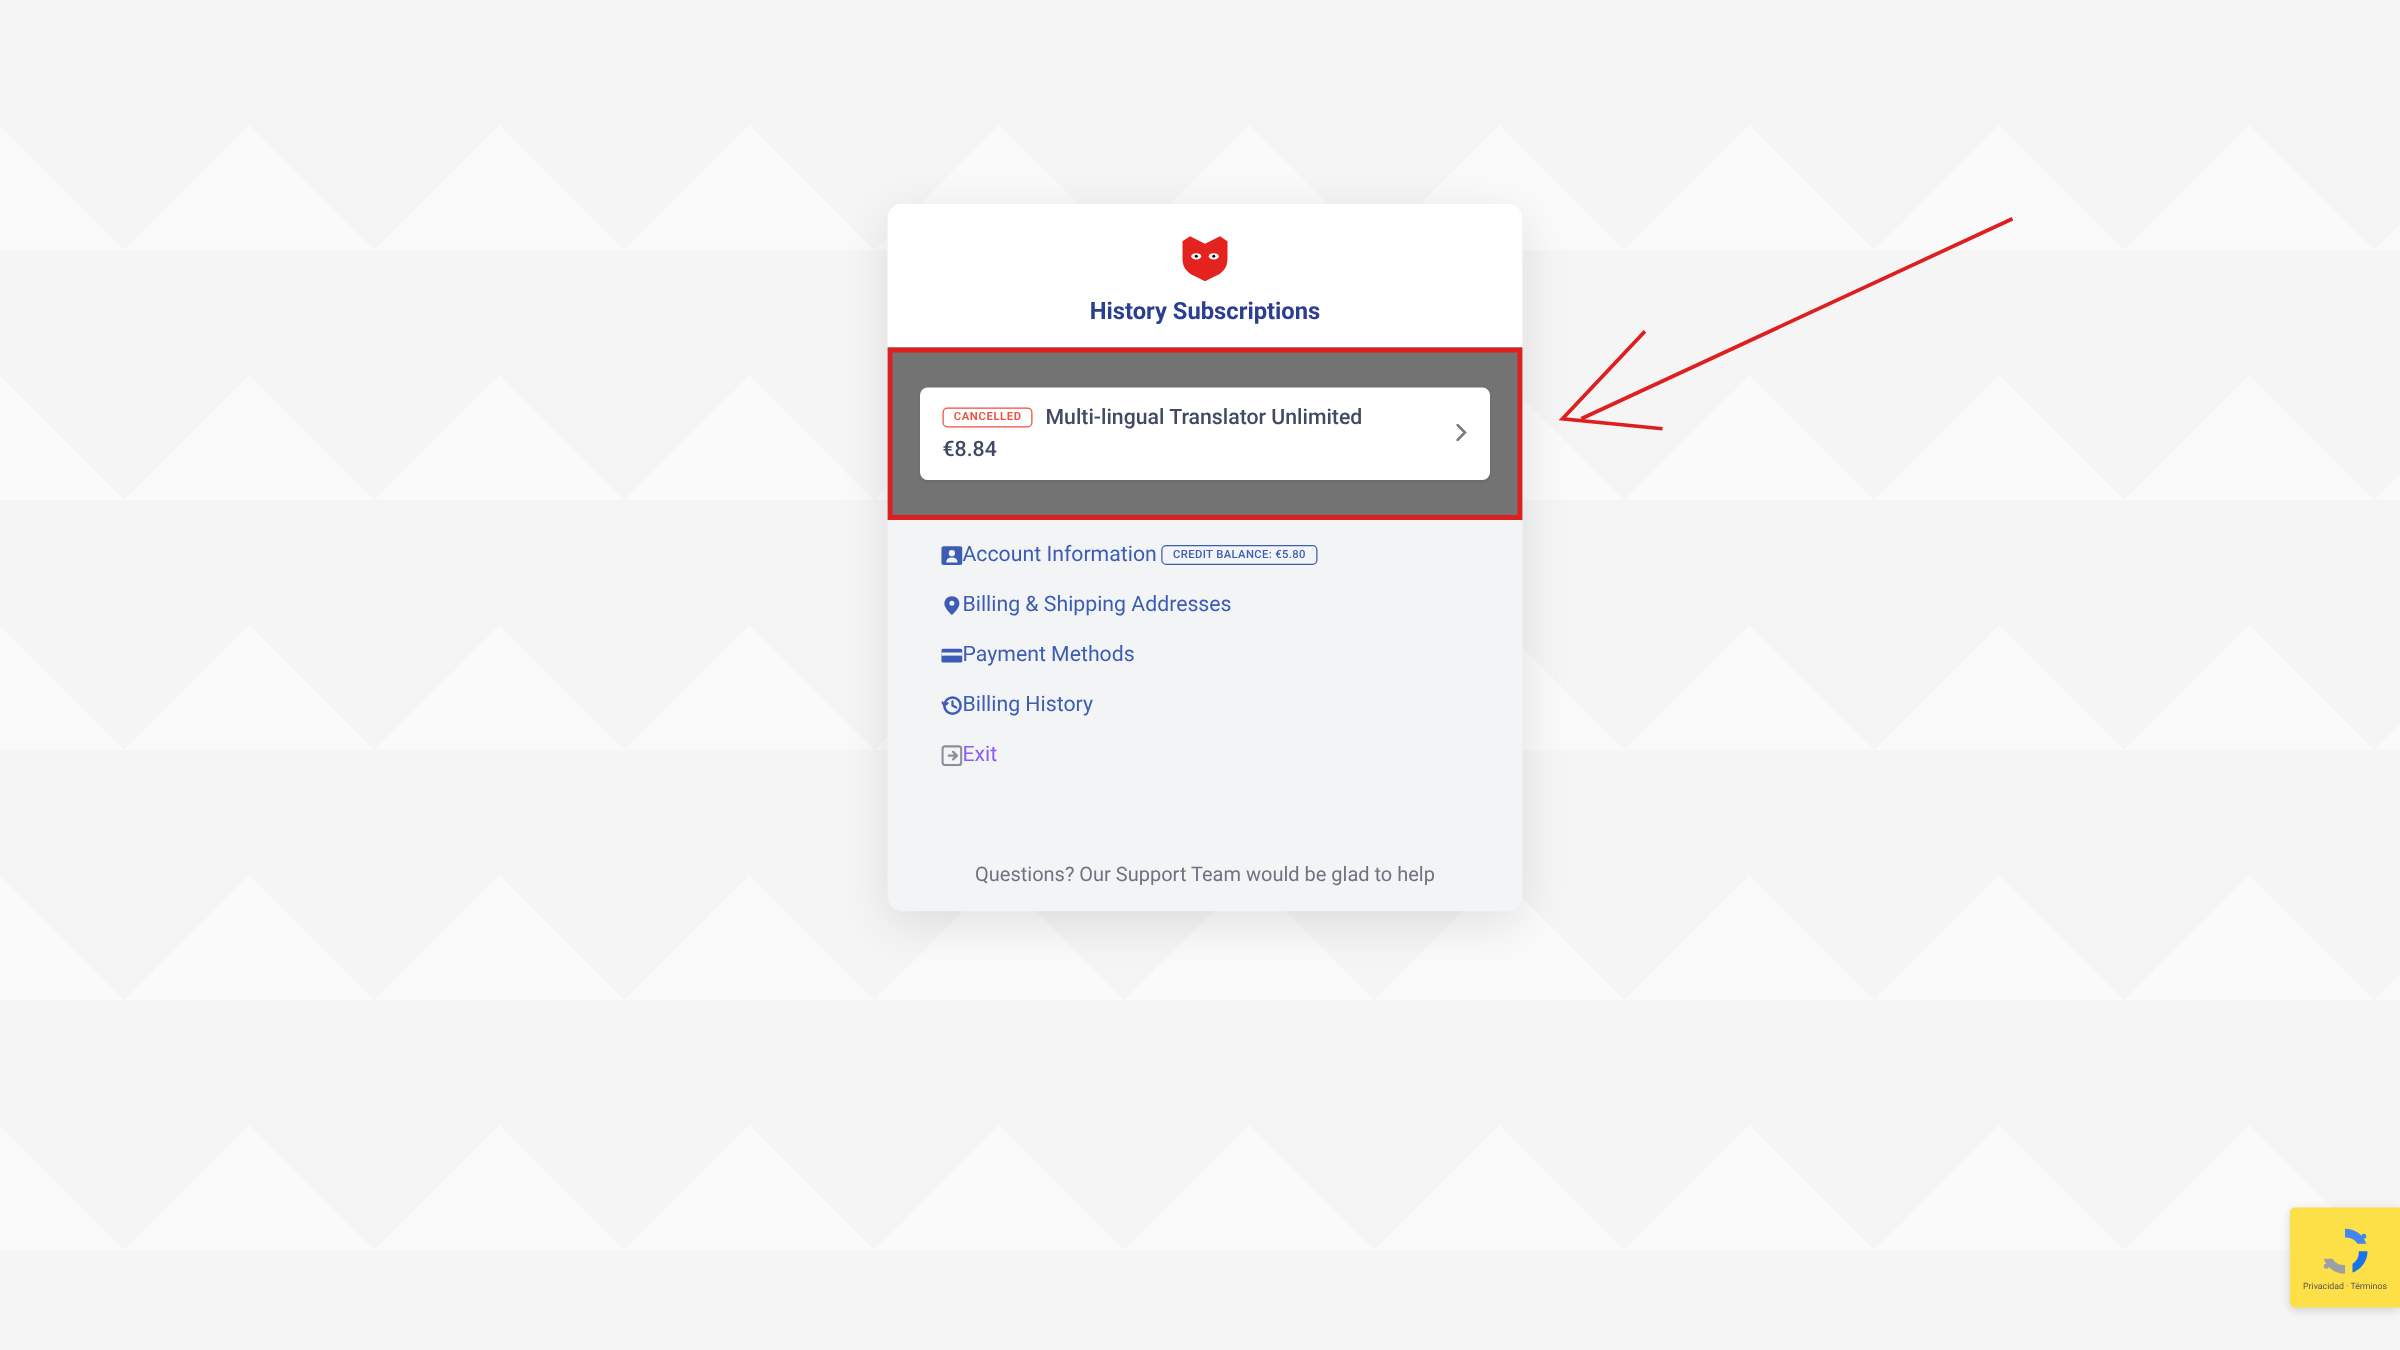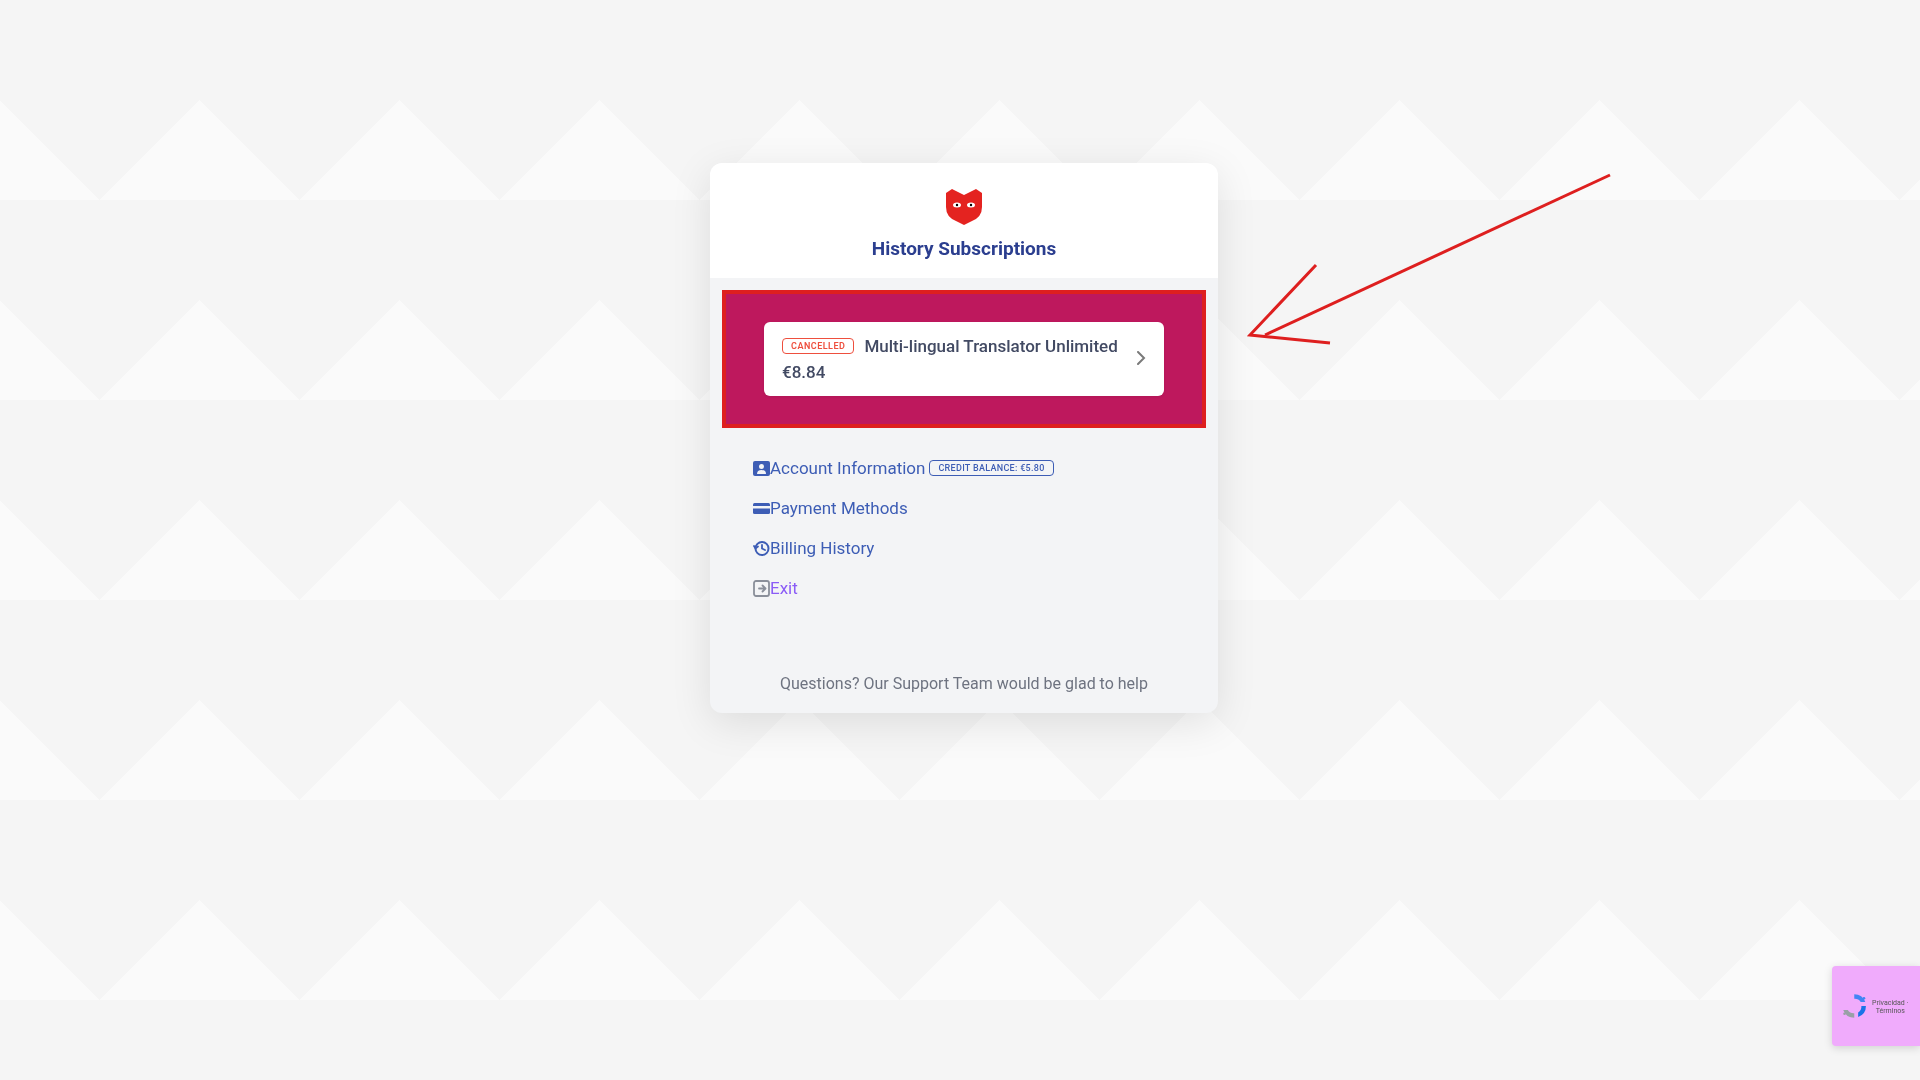--- a/index.html
+++ b/index.html
@@ -46,23 +46,23 @@
     }
     
     .page-title {
       color: #2b3e8f;
       font-size: 19px;
       font-weight: 700;
     }
     
     .highlight-box {
       border: 4px solid #de1f1f;
-      margin: 12px;
-      padding: 28px 38px;
-      background: #be185d;
+      margin: 0;
+      padding: 28px 22px;
+      background: #737373;
     }
     
     .subscription-card {
       background: #ffffff;
       border-radius: 6px;
       padding: 14px 18px;
       box-shadow: 0 1px 3px rgba(0,0,0,0.08);
       display: flex;
       align-items: center;
       justify-content: space-between;
@@ -168,25 +168,25 @@
       top: 165px;
       pointer-events: none;
     }
     
     .recaptcha {
       position: absolute;
       right: 0;
       bottom: 34px;
       width: 88px;
       height: 80px;
-      background: #f0abfc;
+      background: #fde047;
       border-radius: 4px 0 0 4px;
       box-shadow: 0 2px 8px rgba(0,0,0,0.15);
       display: flex;
-      flex-direction: row;
+      flex-direction: column;
       align-items: center;
       justify-content: center;
       padding: 8px;
     }
     
     .recaptcha-icon {
       width: 44px;
       height: 44px;
     }
     
@@ -235,20 +235,29 @@
         <svg width="17" height="17" viewBox="0 0 17 17">
             <rect x="0" y="1" width="17" height="15" rx="2" fill="#3d5db5"></rect>
             <circle cx="8.5" cy="6.5" r="2.5" fill="#f3f4f6"></circle>
             <path d="M4 14 Q4 10 8.5 10 Q13 10 13 14 Z" fill="#f3f4f6"></path>
           </svg>
       </span>
       <span class="menu-label">Account Information</span>
       <span class="credit-badge">CREDIT BALANCE: €5.80</span>
     </div>
 
+    <div class="menu-item">
+      <span class="menu-icon">
+        <svg width="17" height="17" viewBox="0 0 17 17">
+            <path d="M8.5 1 C5 1 2.5 3.5 2.5 7 C2.5 11 8.5 16 8.5 16 C8.5 16 14.5 11 14.5 7 C14.5 3.5 12 1 8.5 1 Z" fill="#3d5db5"></path>
+            <circle cx="8.5" cy="6.5" r="2" fill="#f3f4f6"></circle>
+          </svg>
+      </span>
+      <span class="menu-label">Billing &amp; Shipping Addresses</span>
+    </div>
 
     <div class="menu-item">
       <span class="menu-icon">
         <svg width="17" height="17" viewBox="0 0 17 17">
             <rect x="0" y="3" width="17" height="11" rx="1.5" fill="#3d5db5"></rect>
             <rect x="0" y="6" width="17" height="2.5" fill="#f3f4f6"></rect>
           </svg>
       </span>
       <span class="menu-label">Payment Methods</span>
     </div>

